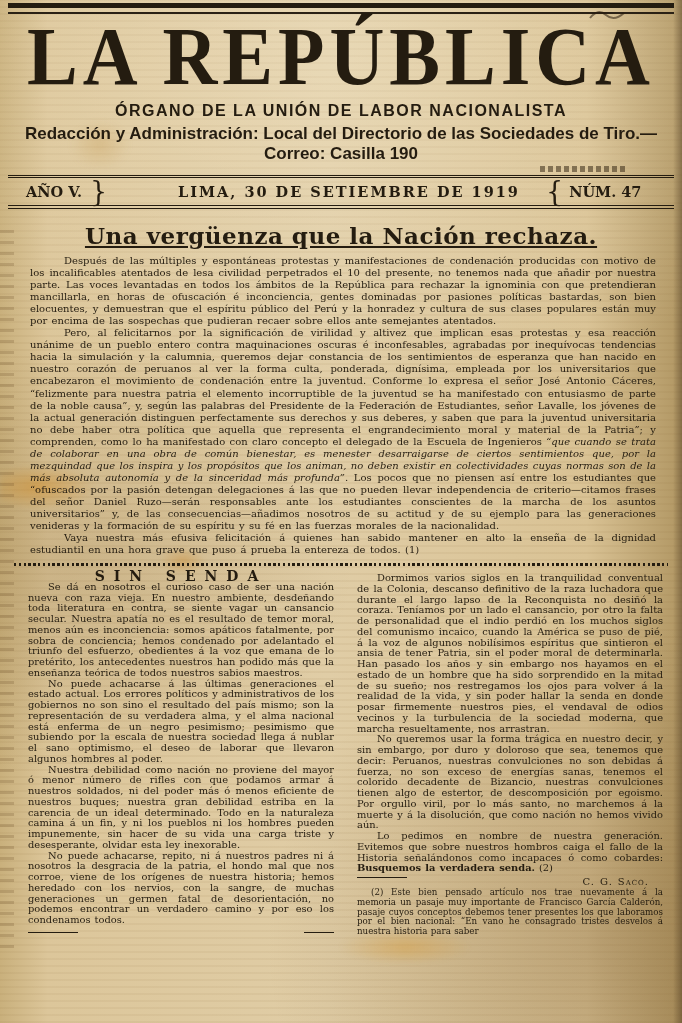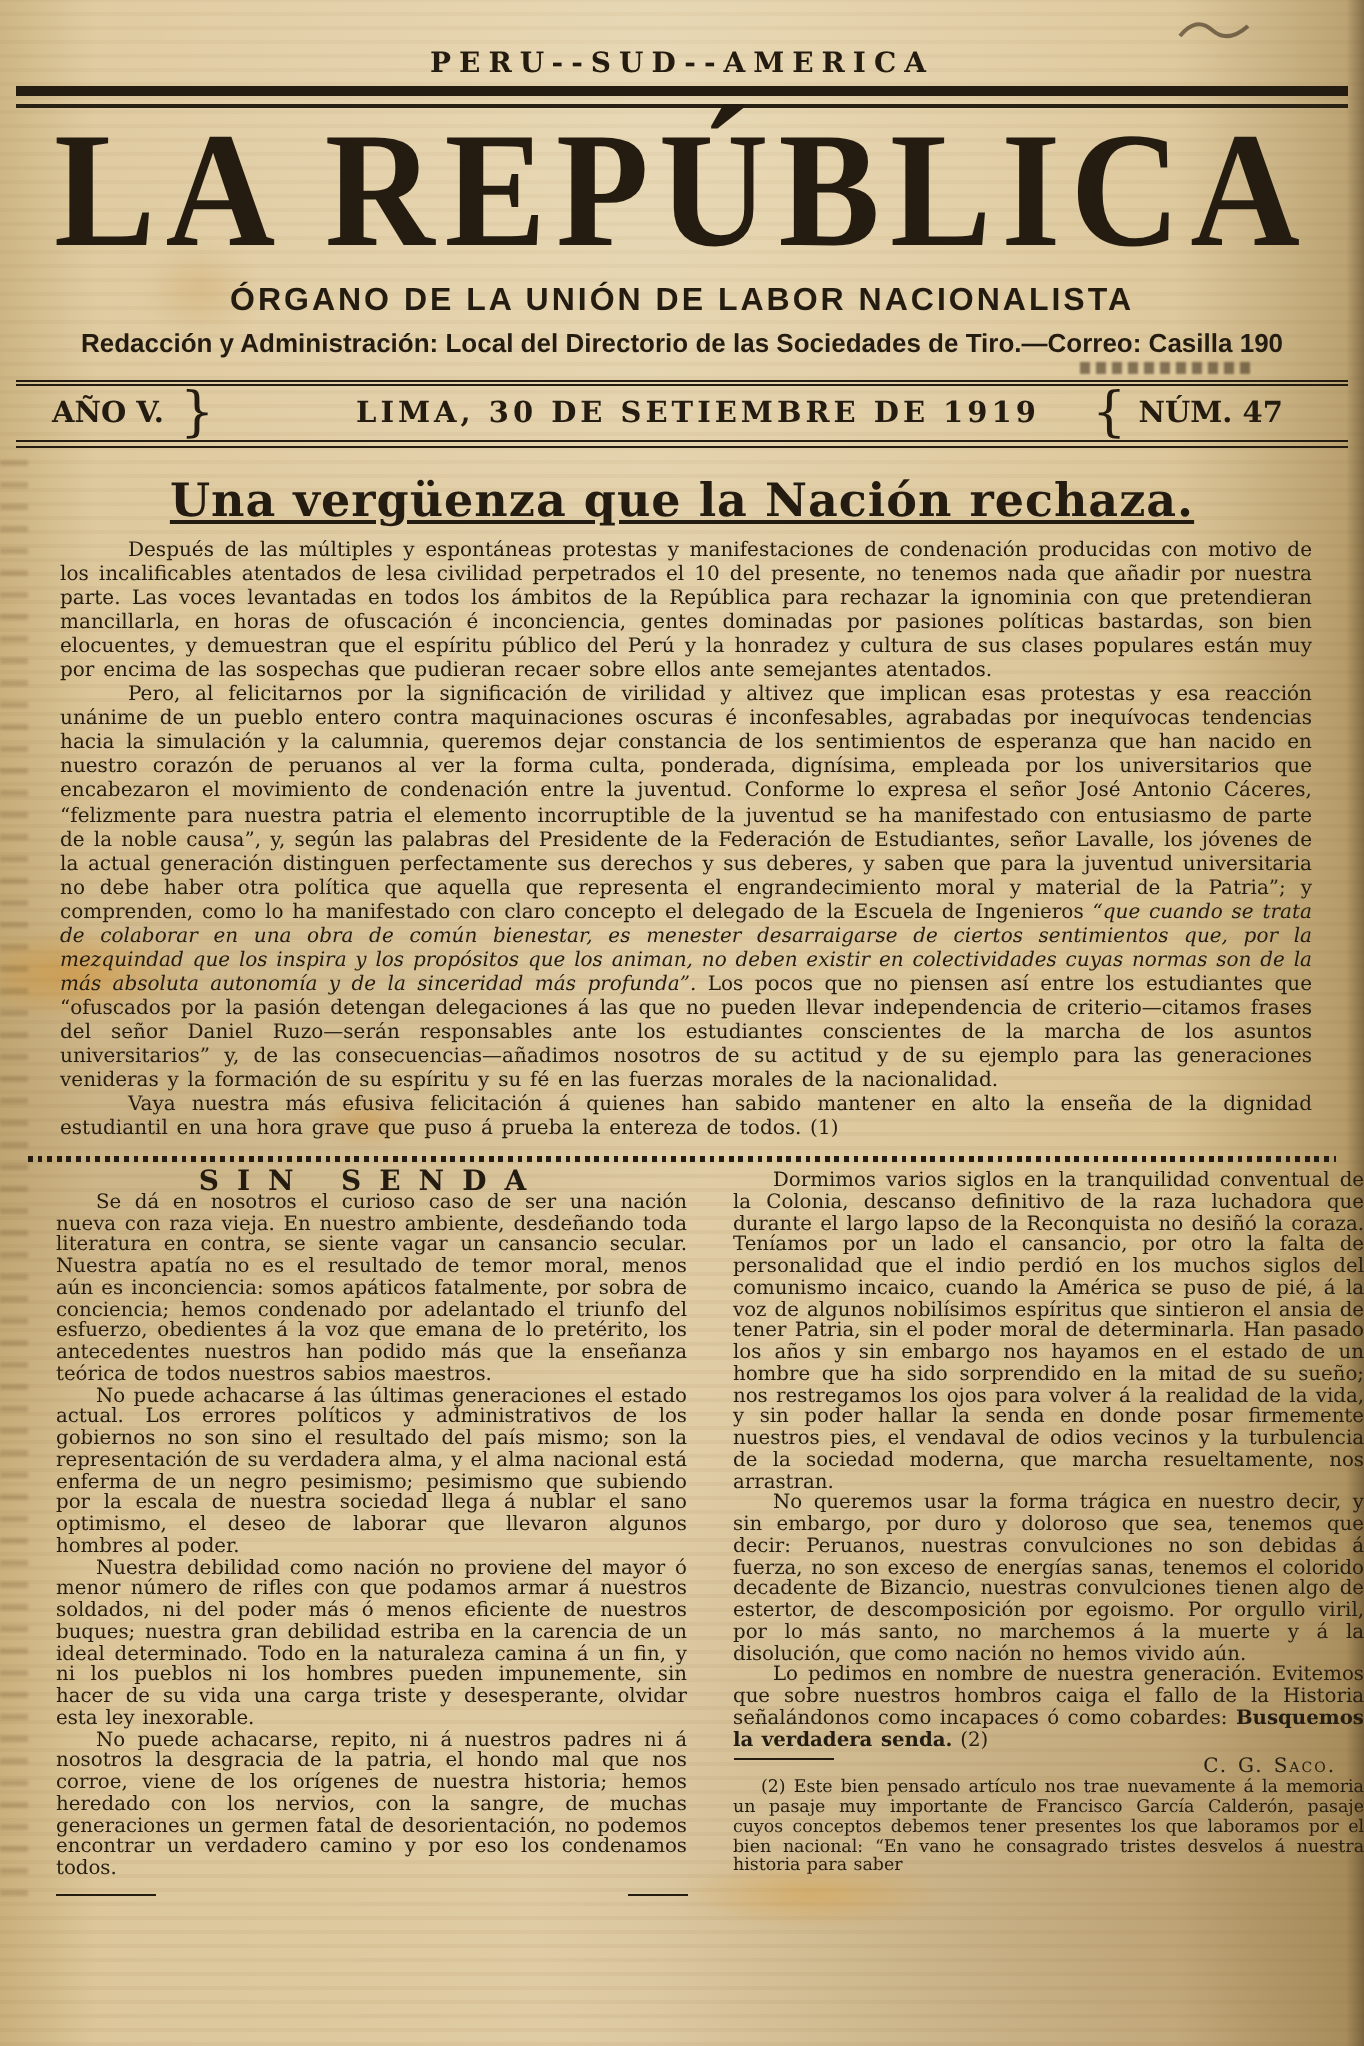--- a/index.html
+++ b/index.html
@@ -19,42 +19,42 @@
   .tagline{margin-top:24px;text-align:center;font-weight:bold;font-size:14px;
     letter-spacing:4px;font-family:"DejaVu Serif",serif;}
   .rule-a{height:5px;background:#241c10;margin:3px 8px 0 8px;}
   .rule-b{height:2px;background:#2a2115;margin:4px 8px 0 8px;}
   .paper-title{text-align:center;font-family:"Liberation Serif",serif;font-weight:bold;
     font-size:76px;line-height:72px;letter-spacing:5px;transform:scaleY(1.08);
     transform-origin:50% 60%;margin-top:6px;white-space:nowrap;}
   .organ{ text-align:center;font-family:"Liberation Sans",sans-serif;font-weight:bold;
     font-size:16px;letter-spacing:1.5px;margin-top:10px;}
   .address{text-align:center;font-family:"Liberation Sans",sans-serif;font-weight:bold;
-    font-size:13px;margin-top:4px;}
+    font-size:17px;margin-top:4px;}
   .stamp{width:86px;height:6px;margin:2px 56px 0 auto;opacity:.55;filter:blur(.6px);
     background:repeating-linear-gradient(90deg,#3a2c18 0 5px,transparent 5px 8px);}
   .dateline{display:flex;align-items:center;margin:3px 8px 0 8px;
     border-top:3px double #241c10;border-bottom:4px double #241c10;
     font-weight:bold;font-size:14.5px;height:27px;}
   .dl-left{display:flex;align-items:center;gap:8px;padding-left:18px;width:170px;box-sizing:border-box;}
   .dl-center{flex:1;letter-spacing:2px;}
   .dl-right{display:flex;align-items:center;gap:6px;width:128px;}
   .brace{font-size:27px;font-weight:normal;line-height:20px;}
   
   .headline{text-align:center;font-weight:bold;font-size:23px;letter-spacing:.5px;
     margin-top:13px;font-family:"DejaVu Serif",serif;text-decoration:underline;}
   .lead-body{font-size:10px;line-height:12.05px;text-align:justify;
     padding:6px 26px 0 30px;word-spacing:1.2px;}
   .lead-body p{margin:0;text-indent:34px;}
   .i{font-style:italic;}
   .b{font-weight:bold;}
   .dotted-rule{height:3px;margin:7px 14px 5px 14px;
     background:repeating-linear-gradient(90deg,#241c10 0 2.4px,transparent 2.4px 4.8px);}
   
-  .cols{display:flex;gap:23px;padding:0 0 0 28px;}
+  .cols{display:flex;gap:23px;padding:0 19px 0 28px;align-items:flex-end;}
   .col{flex:1;font-size:9.9px;line-height:10.75px;text-align:justify;word-spacing:.8px;}
   .col p{margin:0;text-indent:20px;}
   .sin-senda{text-align:center;font-weight:bold;font-size:14px;letter-spacing:9px;
     margin:4px 0 7px 0;text-indent:0 !important;}
   .fn-rule-row{display:flex;justify-content:space-between;align-items:center;margin:6px 0 4px 0;}
   .short-rule{width:50px;border-top:1.5px solid #241c10;}
   .short-rule.sm{width:30px;}
   .footnote{font-size:8.7px;line-height:9.8px;text-align:justify;word-spacing:.5px;}
   .footnote .fn-indent{display:inline-block;width:14px;}
   .sig-row{display:flex;justify-content:space-between;align-items:flex-start;margin-top:3px;}
@@ -87,21 +87,20 @@
   <div class="stain s4"></div>
   <div class="edge-left"></div>
   <div class="edge-right"></div>
   <svg class="pen-mark" width="40" height="18">
     <path d="M2 12 Q 10 2, 18 9 T 36 7" stroke="rgba(40,28,12,.55)" stroke-width="2" fill="none"></path>
   </svg>
 
   <div class="inner">
 
     <div>
-      <div class="tagline">PERU--SUD--AMERICA</div>
       <div class="rule-a"></div>
       <div class="rule-b"></div>
       <div class="paper-title">LA REPÚBLICA</div>
       <div class="organ">ÓRGANO DE LA UNIÓN DE LABOR NACIONALISTA</div>
       <div class="address">Redacción y Administración: Local del Directorio de las Sociedades de Tiro.—Correo: Casilla 190</div>
       <div class="stamp"></div>
 
       <div class="dateline">
         <div class="dl-left">
           <span>AÑO V.</span>

